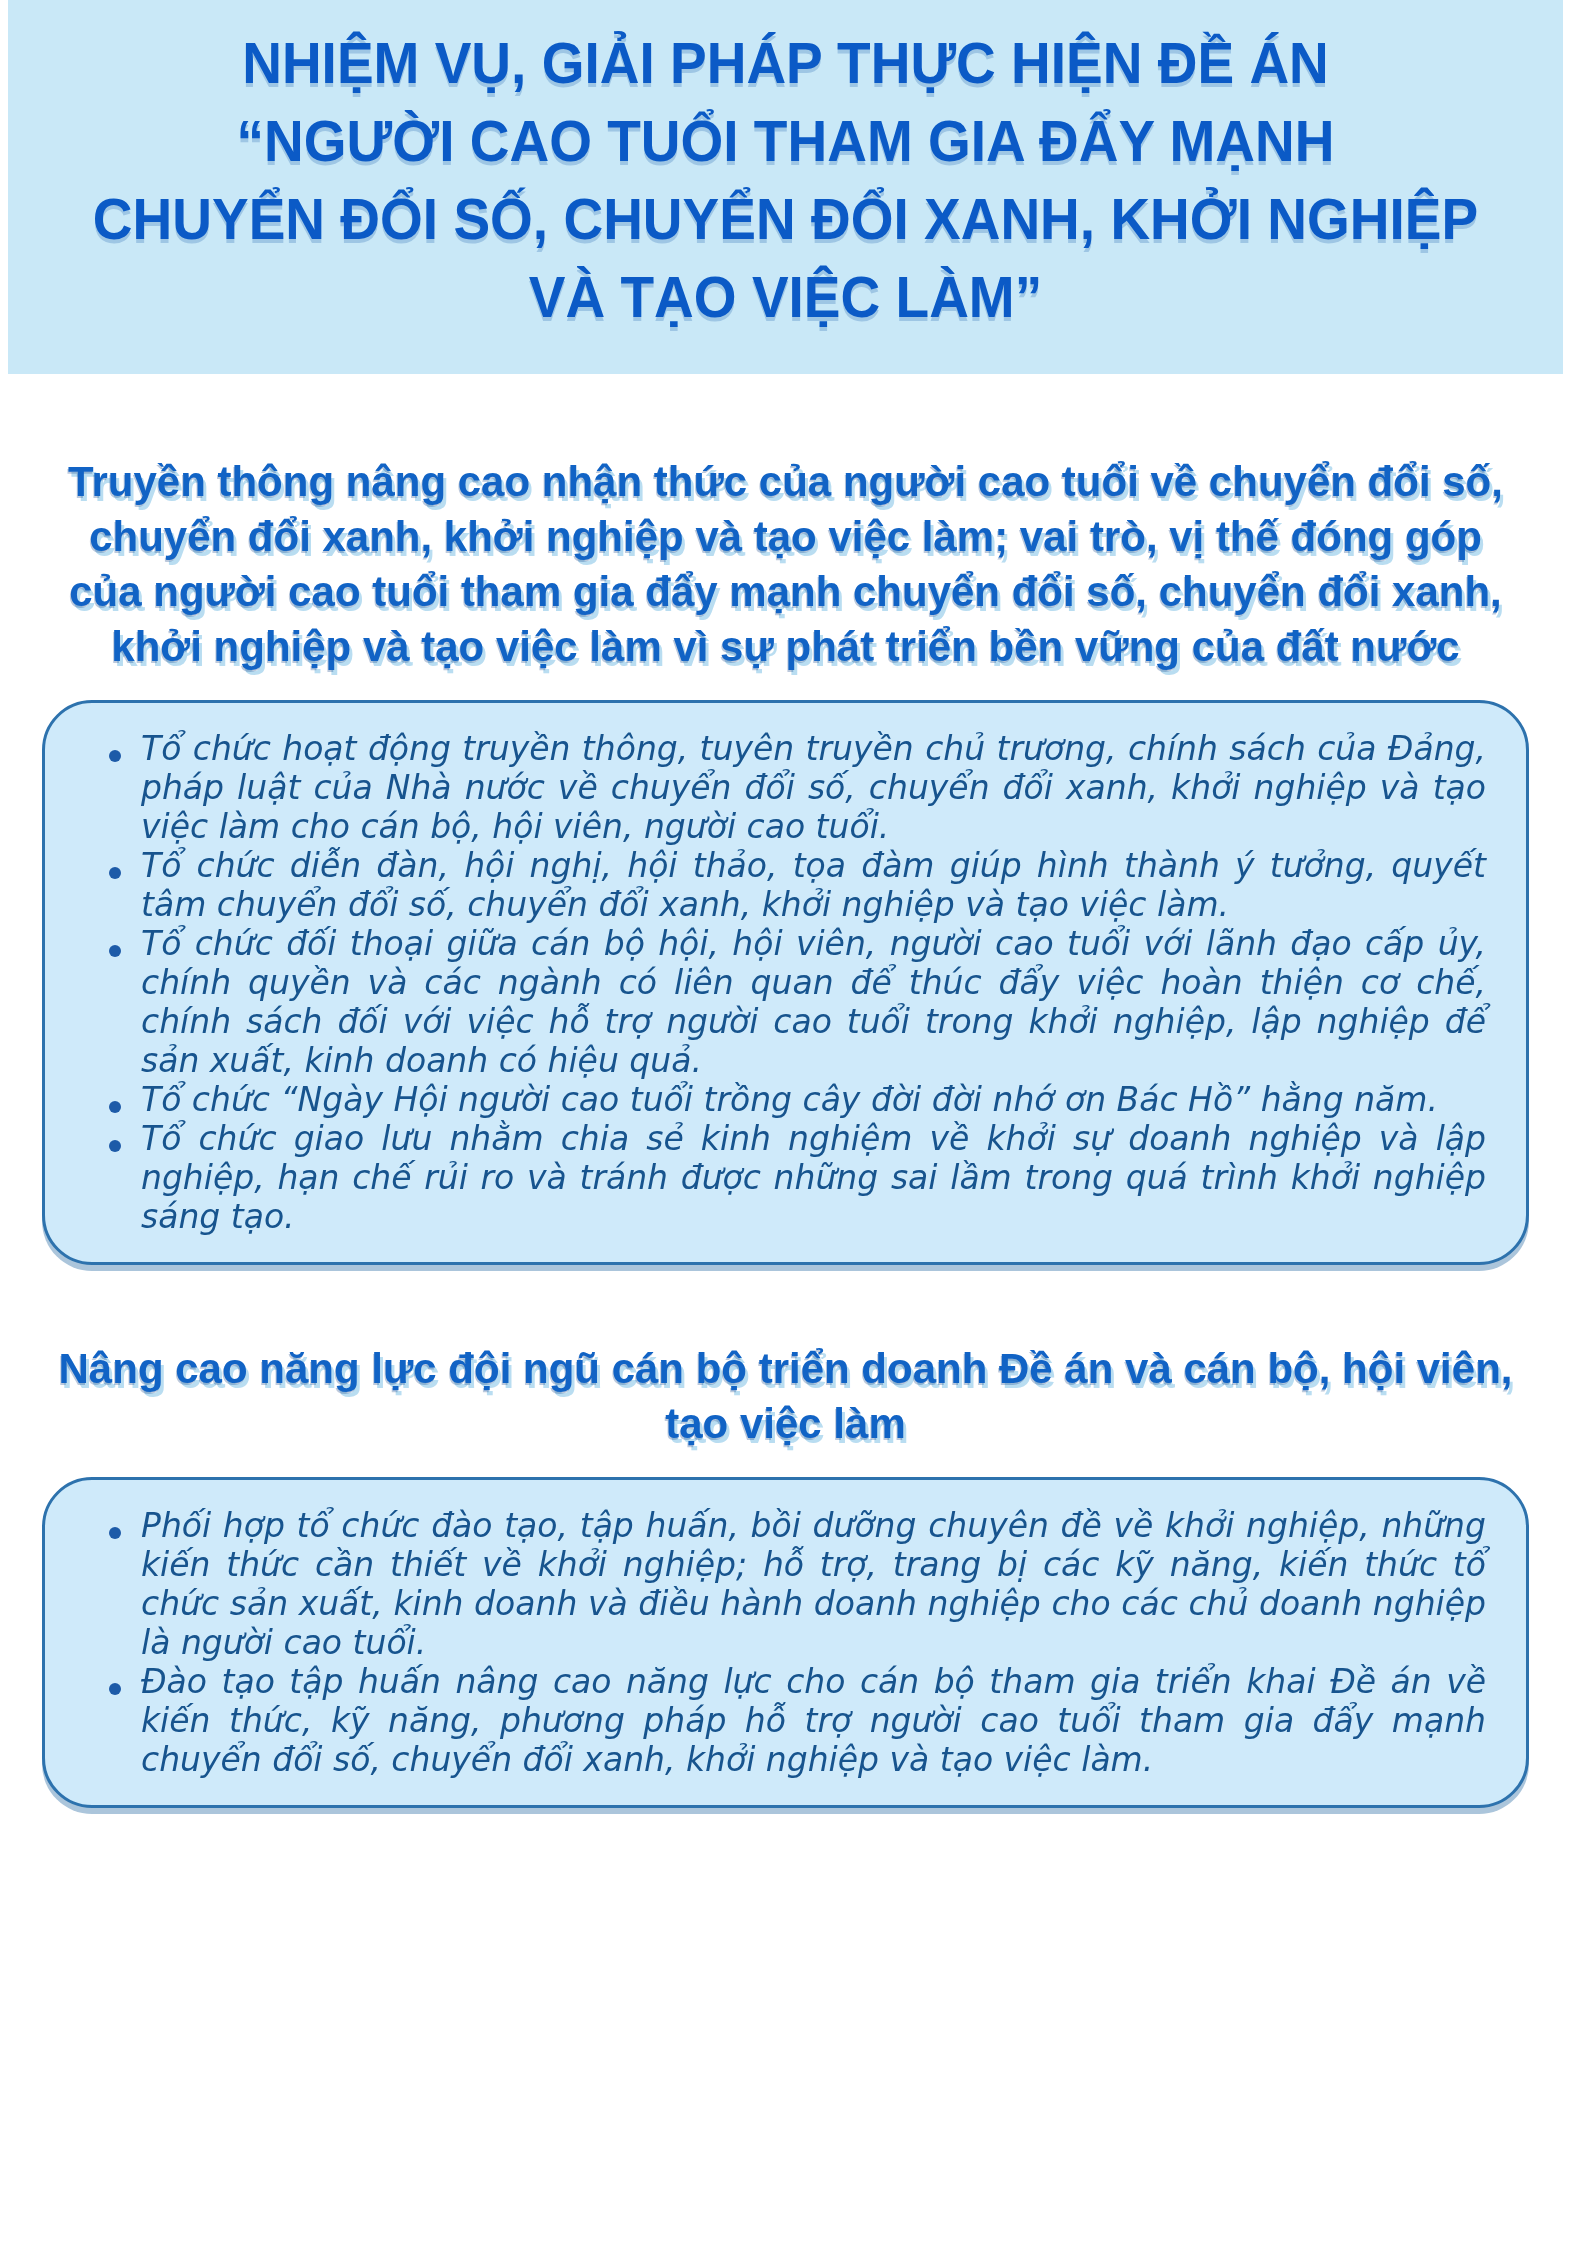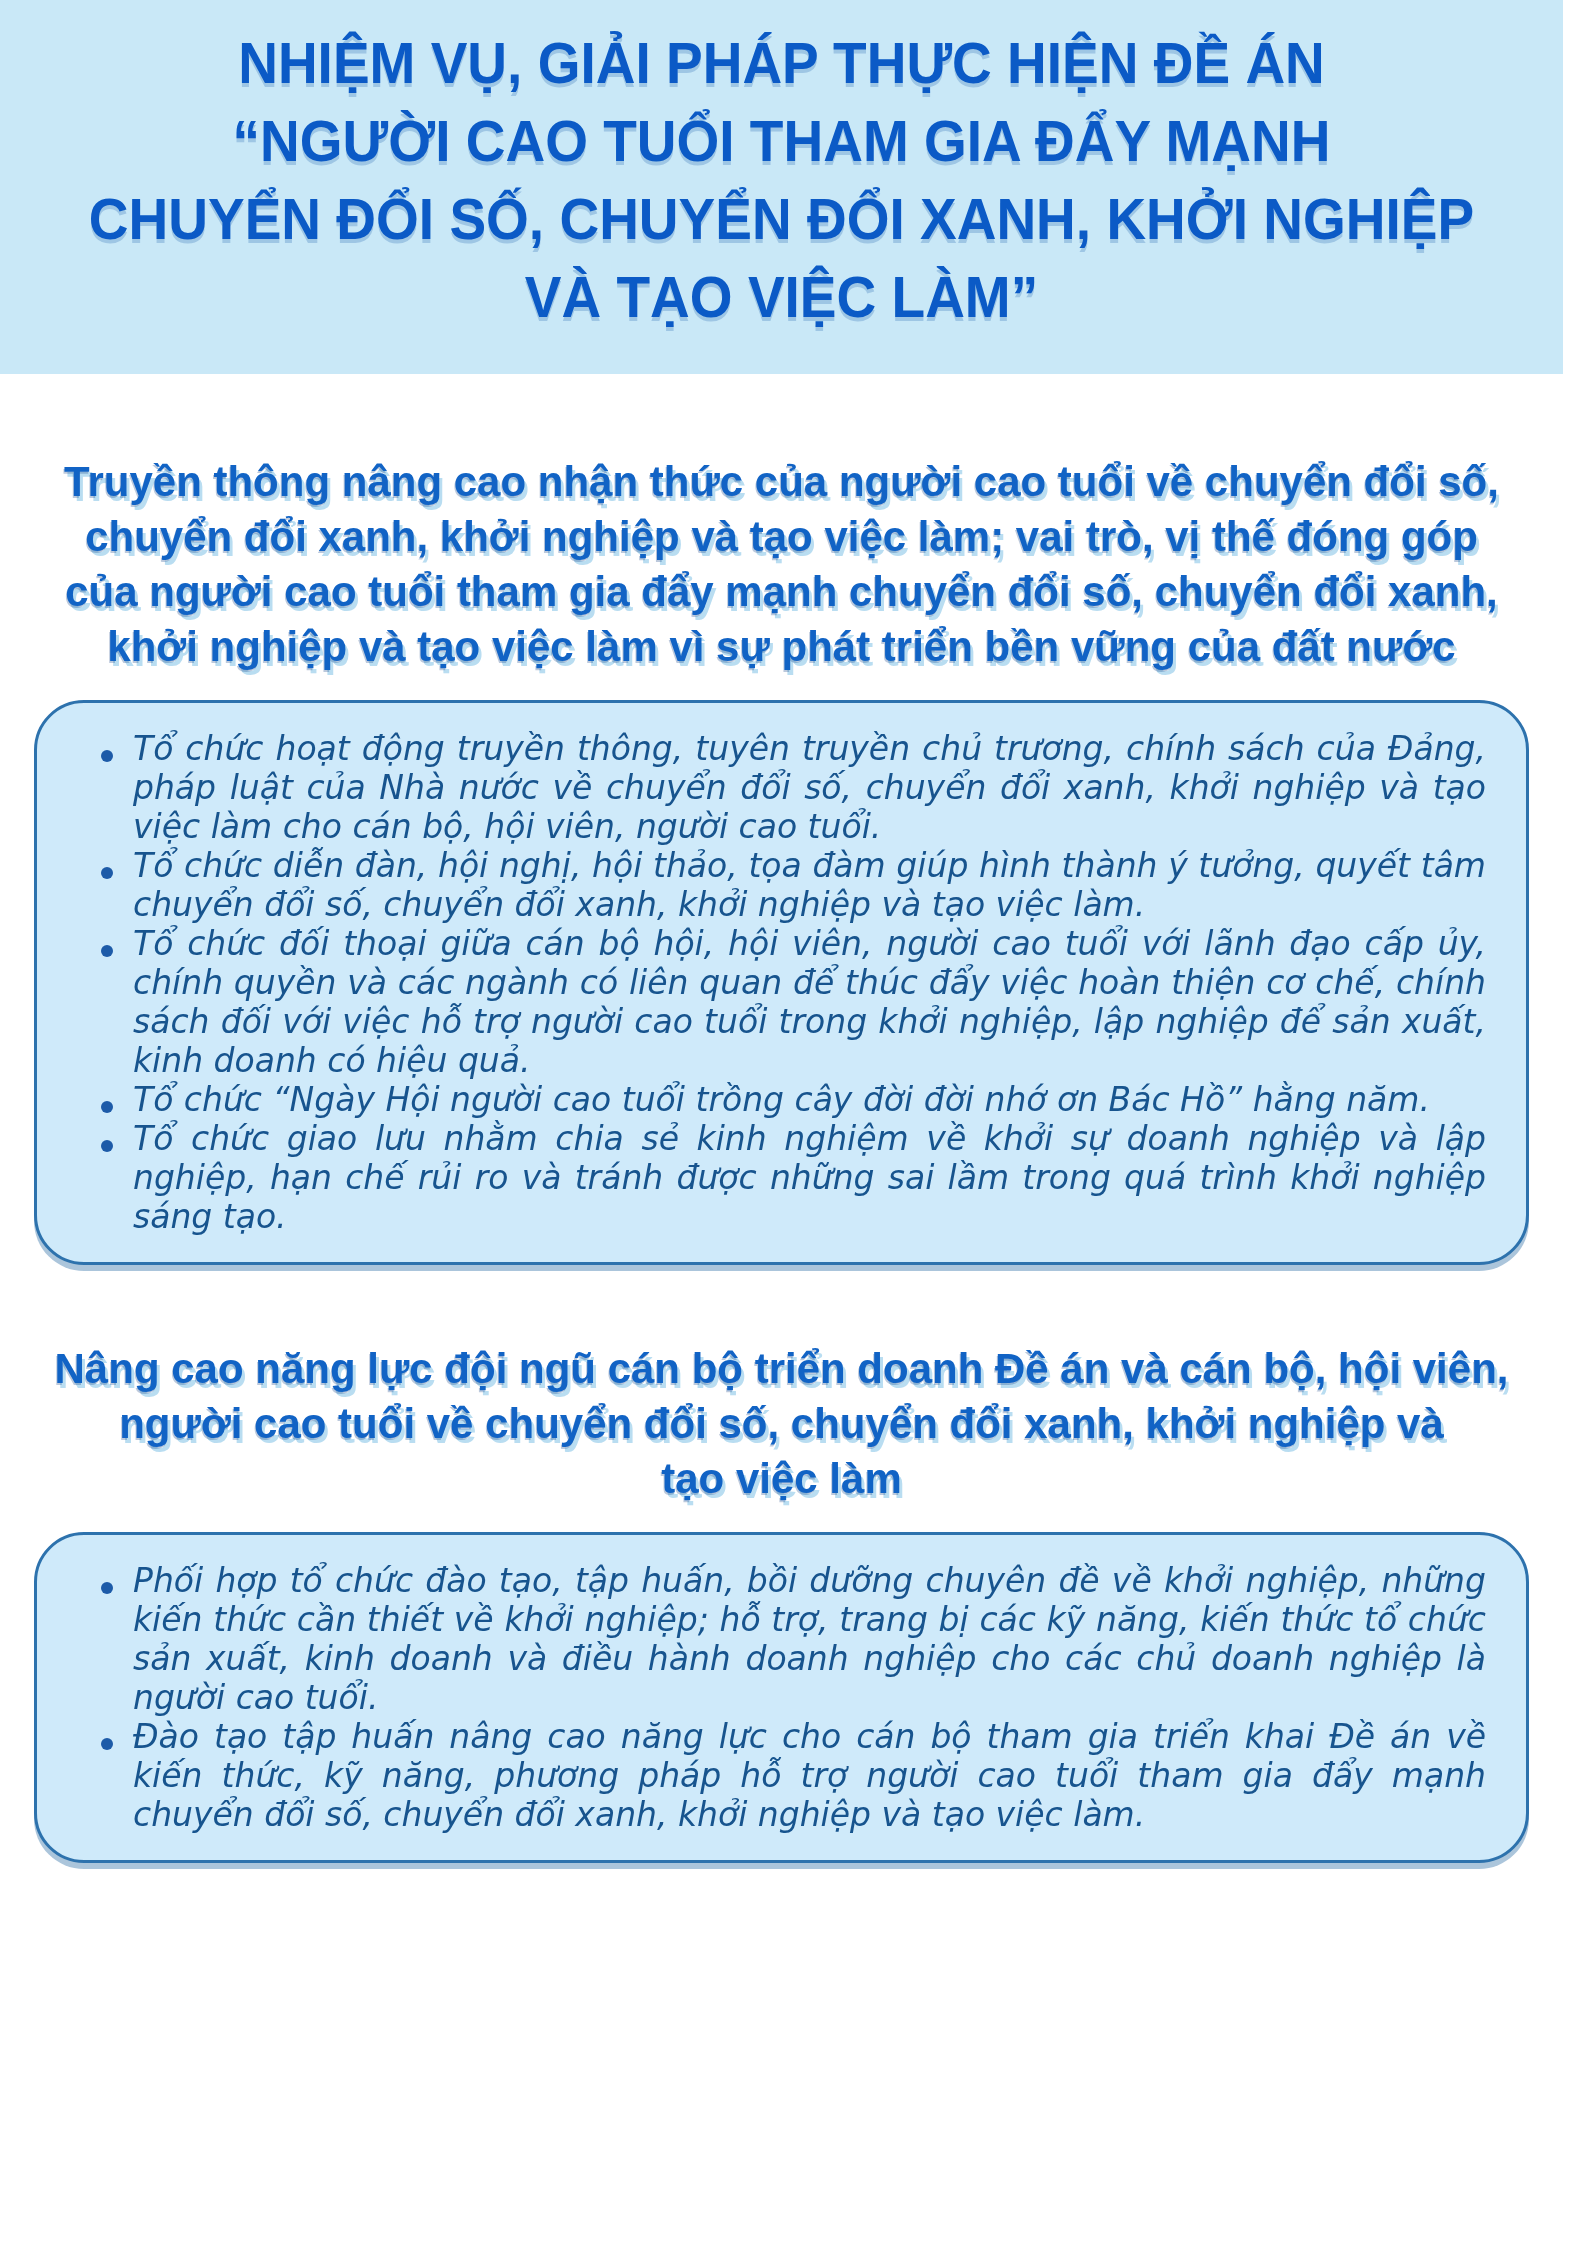--- a/index.html
+++ b/index.html
@@ -15,20 +15,21 @@
   }
   *{margin:0;padding:0;box-sizing:border-box;}
   html,body{background:var(--page-bg);}
   .page{
     position:relative;
     width:1563px;
     height:2245px;
     overflow:hidden;
     background:var(--page-bg);
     font-family:"DejaVu Sans","Liberation Sans",sans-serif;
+    padding-left:8px;
   }
   
   .band{
     width:100%;
     background:var(--band-bg);
     padding:24px 20px 38px 20px;
     text-align:center;
   }
   .title-line{
     font-family:"Liberation Sans",sans-serif;
@@ -126,21 +127,20 @@
           <span class="bullet-dot"></span>
           <span>Tổ chức giao lưu nhằm chia sẻ kinh nghiệm về khởi sự doanh nghiệp và lập nghiệp, hạn chế rủi ro và tránh được những sai lầm trong quá trình khởi nghiệp sáng tạo.</span>
         </li>
       </ul>
     </div>
   </section>
 
   <section>
     <div class="sec-heading sec-heading-2">
       <div class="h-line">Nâng cao năng lực đội ngũ cán bộ triển doanh Đề án và cán bộ, hội viên,</div>
-      <div class="h-line">người cao tuổi về chuyển đổi số, chuyển đổi xanh, khởi nghiệp và</div>
       <div class="h-line">tạo việc làm</div>
     </div>
 
     <div class="bullet-box">
       <ul class="bullet-list">
         <li class="bullet-item">
           <span class="bullet-dot"></span>
           <span>Phối hợp tổ chức đào tạo, tập huấn, bồi dưỡng chuyên đề về khởi nghiệp, những kiến thức cần thiết về khởi nghiệp; hỗ trợ, trang bị các kỹ năng, kiến thức tổ chức sản xuất, kinh doanh và điều hành doanh nghiệp cho các chủ doanh nghiệp là người cao tuổi.</span>
         </li>
         <li class="bullet-item">

